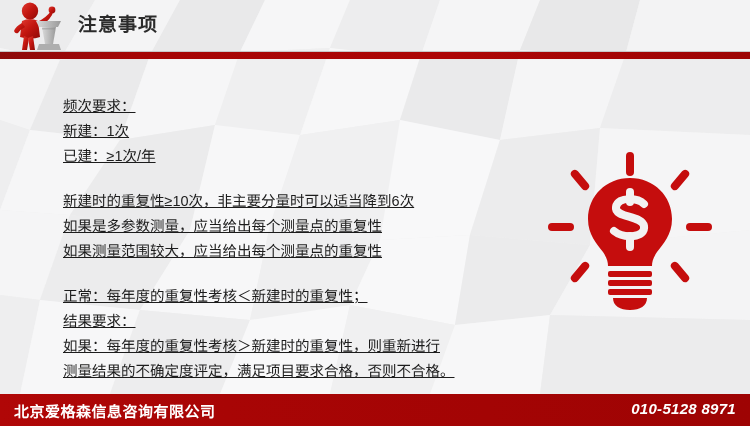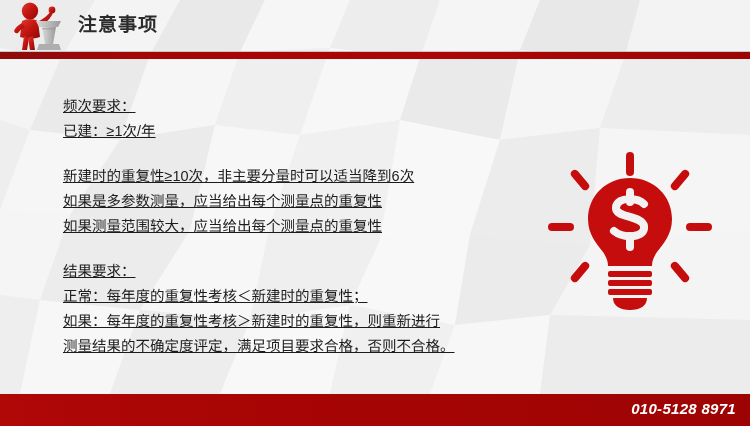--- a/index.html
+++ b/index.html
@@ -218,32 +218,33 @@
     </svg>
 
     <div id="header-title">注意事项</div>
   </div>
   <div id="header-rule"></div>
 
   <div id="content">
 
     <div class="para">
       <div class="line">频次要求：</div>
+      <div class="line">新建：1次</div>
       <div class="line">已建：≥1次/年</div>
     </div>
 
     <div class="para">
       <div class="line">新建时的重复性≥10次，非主要分量时可以适当降到6次</div>
       <div class="line">如果是多参数测量，应当给出每个测量点的重复性</div>
       <div class="line">如果测量范围较大，应当给出每个测量点的重复性</div>
     </div>
 
     <div class="para">
+      <div class="line">正常：每年度的重复性考核＜新建时的重复性；</div>
       <div class="line">结果要求：</div>
-      <div class="line">正常：每年度的重复性考核＜新建时的重复性；</div>
       <div class="line">如果：每年度的重复性考核＞新建时的重复性，则重新进行</div>
       <div class="line">测量结果的不确定度评定，满足项目要求合格，否则不合格。</div>
     </div>
 
   </div>
 
   <svg id="bulb-icon" viewBox="0 0 166 160" aria-hidden="true">
     <g fill="#c50d0d">
 
       <rect x="79" y="0" width="8" height="24" rx="4"></rect>
@@ -274,16 +275,17 @@
       <path d="M97 52
                c-6 -6 -26 -8 -28 3
                c-2 11 26 8 28 19
                c2 12 -20 13 -30 5"></path>
       <line x1="83" y1="40" x2="83" y2="50"></line>
       <line x1="83" y1="84" x2="83" y2="95"></line>
     </g>
   </svg>
 
   <div id="footer">
+    <div id="footer-company">北京爱格森信息咨询有限公司</div>
     <div id="footer-phone">010-5128 8971</div>
   </div>
 
 </div>
 
 </body></html>

